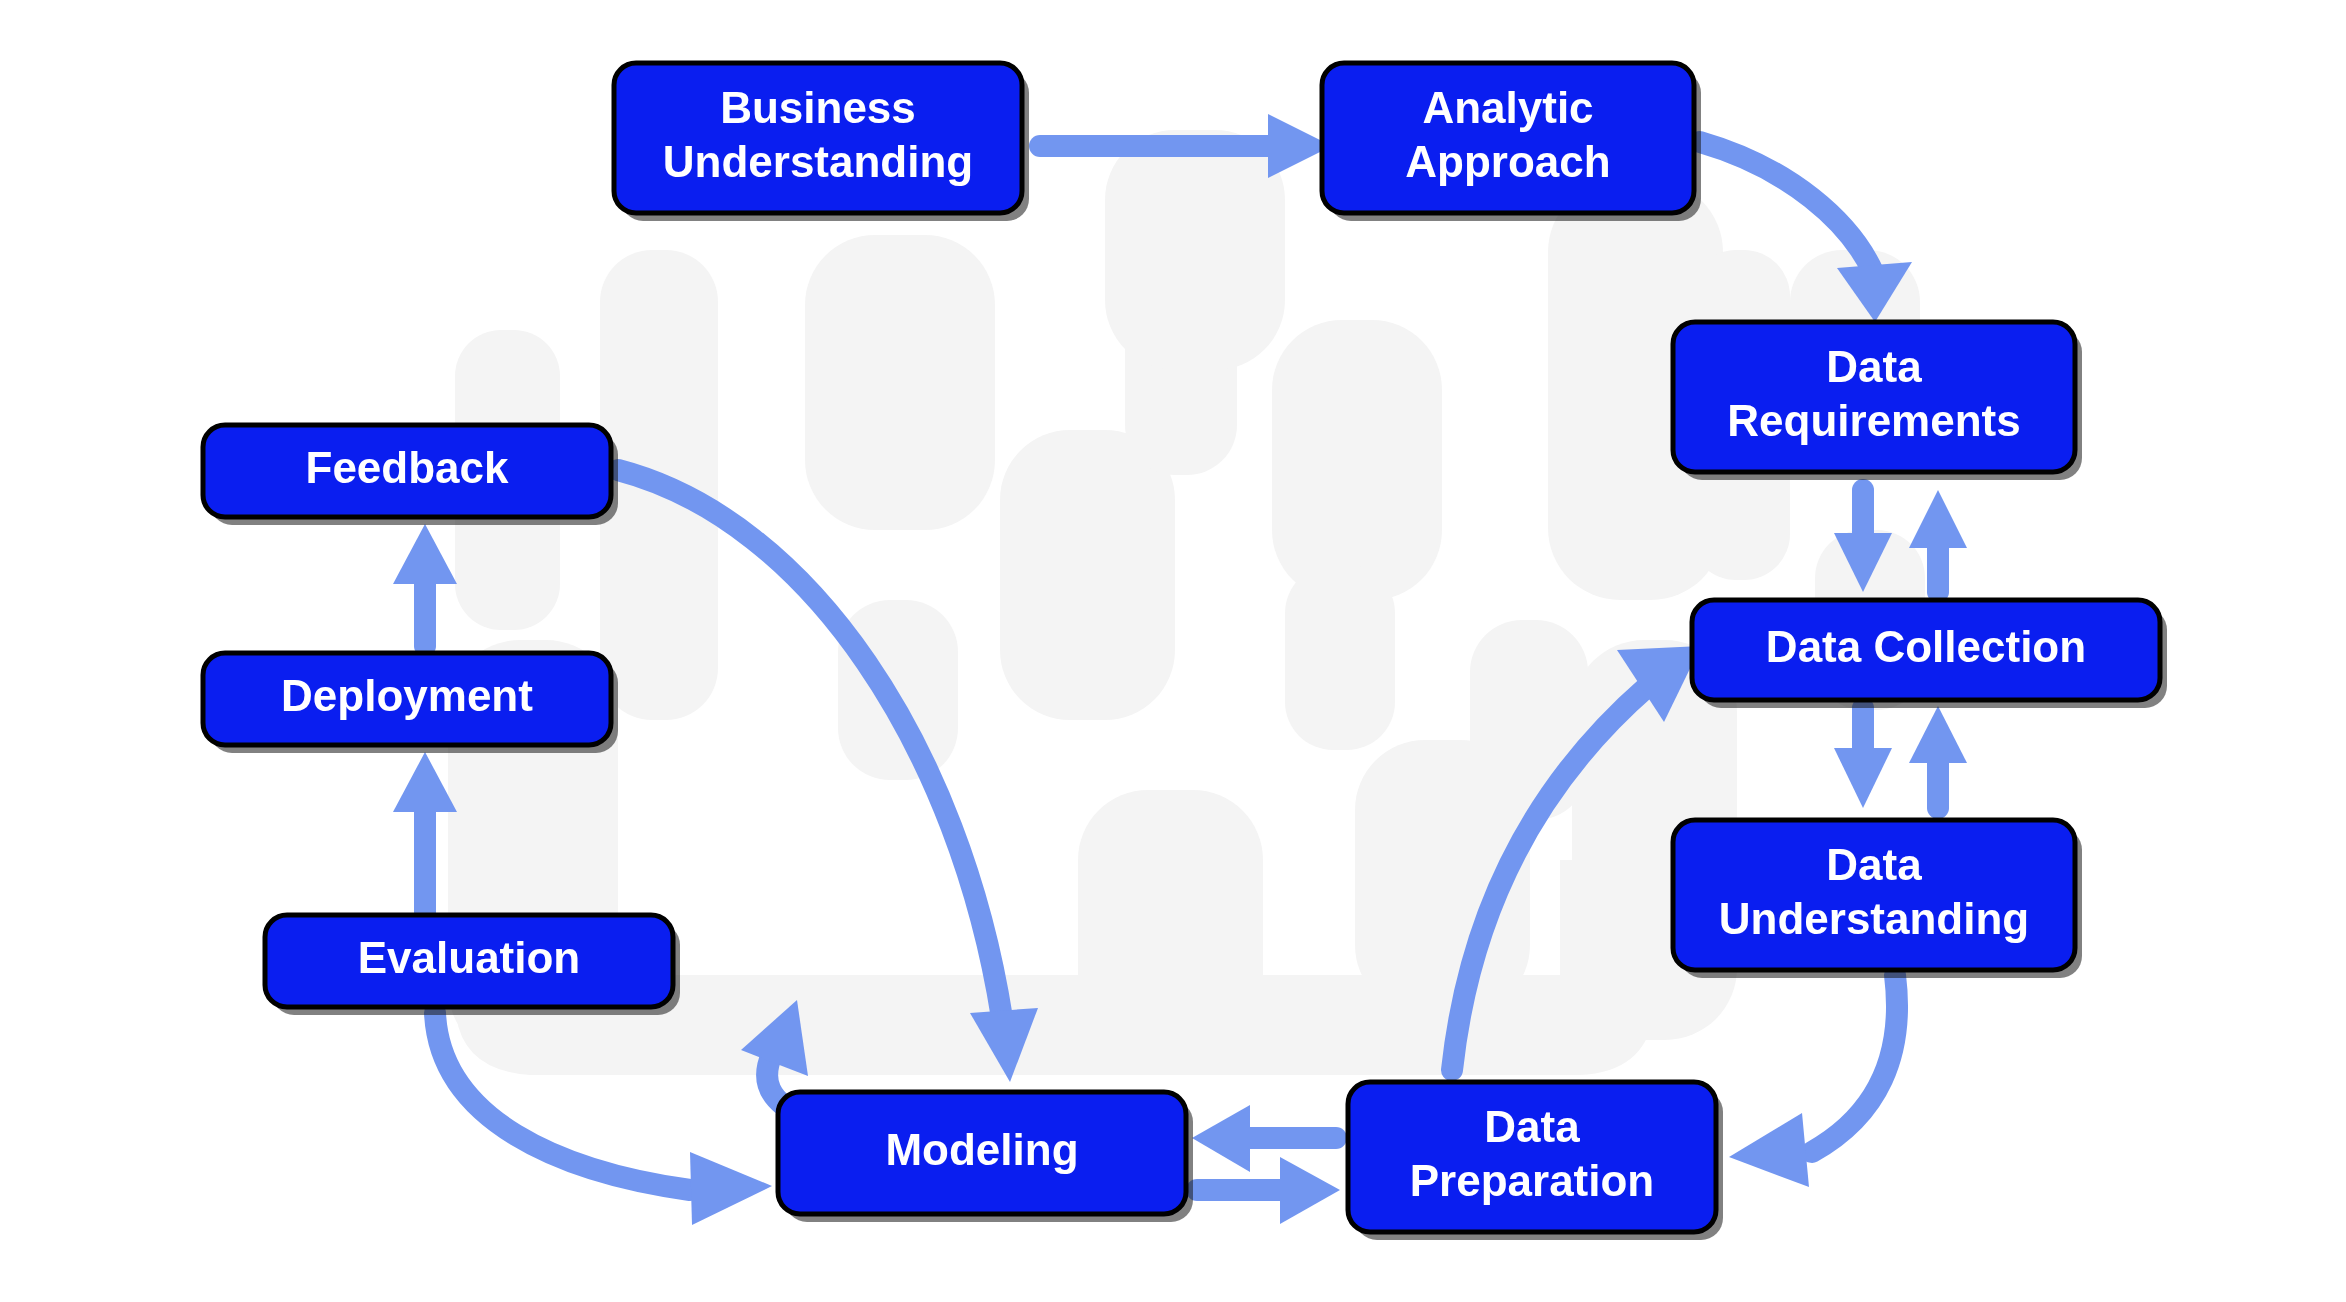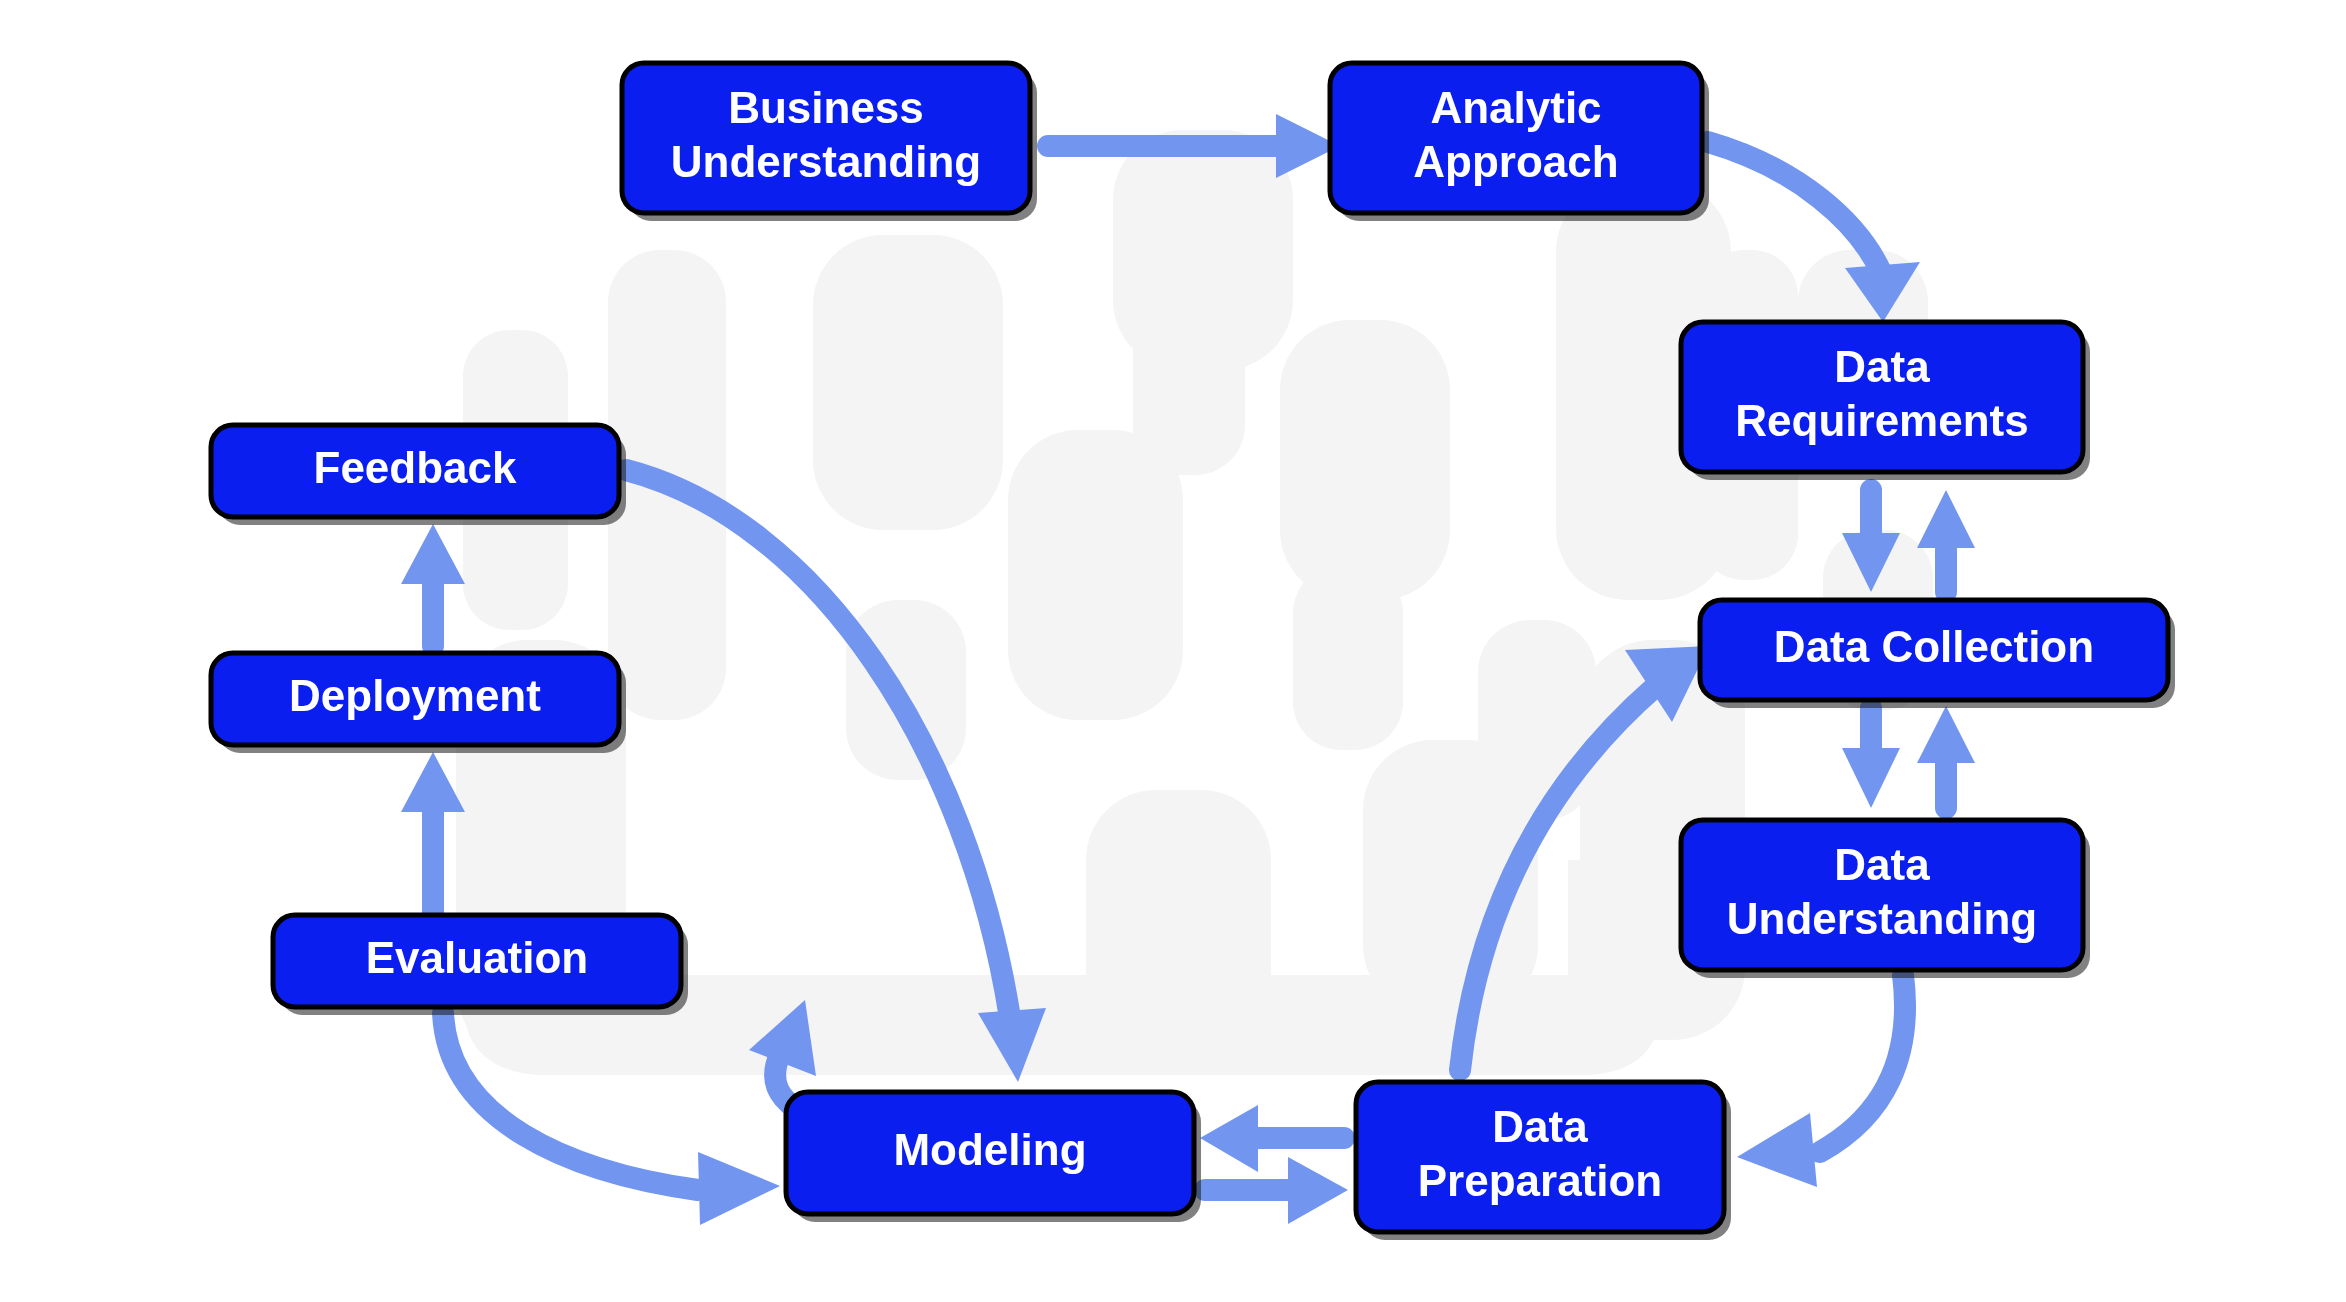--- a/index.html
+++ b/index.html
@@ -11,21 +11,20 @@
     width: 2346px;
     height: 1302px;
     font-family: "Liberation Sans", sans-serif;
     overflow: hidden;
   }
   #diagram-root {
     position: relative;
     width: 2020px;
     height: 1302px;
     background: #ffffff;
-    margin-left: 8px;
   }
   svg.layer {
     position: absolute;
     top: 0;
     left: 0;
     width: 2346px;
     height: 1302px;
   }
   .wm { fill: #f4f4f4; }
   .node-rect {

